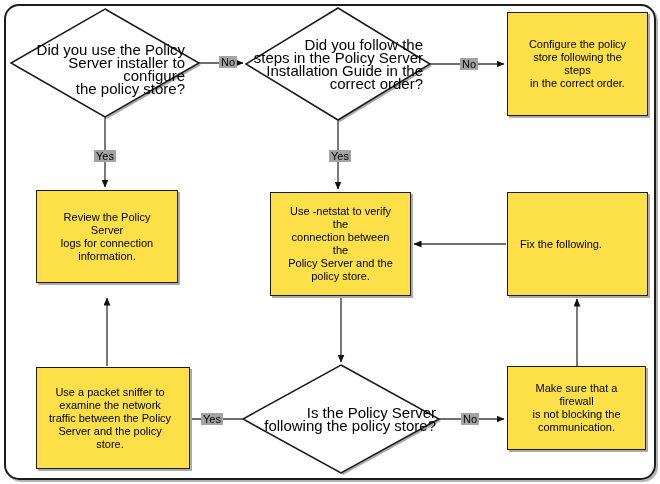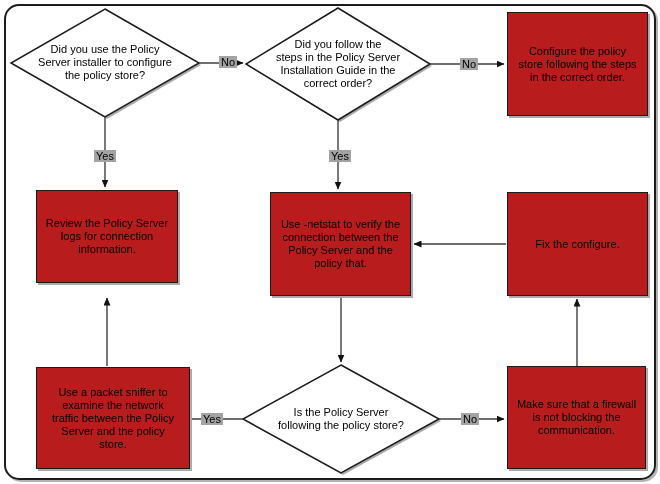--- a/index.html
+++ b/index.html
@@ -7,29 +7,29 @@
     position:relative;width:660px;height:484px;background:#ffffff;
     font-family:"Liberation Sans",sans-serif;color:#000;overflow:hidden;
   }
   .outer-border{
     position:absolute;left:4px;top:4px;width:648px;height:472px;
     border:2px solid #1c1c1c;border-radius:15px;
     box-shadow:2px 2px 0 #b3b3b3;
   }
   .wires{position:absolute;left:0;top:0;}
   .node{
-    position:absolute;background:#b91c1c;border:1.5px solid #1b1b1b;
+    position:absolute;background:#fde047;border:1.5px solid #1b1b1b;
     box-shadow:2px 2px 0 #ababab;
-    display:flex;align-items:center;justify-content:center;
+    display:flex;align-items:center;
     text-align:center;font-size:11px;line-height:13px;
-    padding:6px;box-sizing:border-box;
+    padding:12px;box-sizing:border-box;
   }
   .node span{white-space:pre-line;}
   .diamond-text{
-    position:absolute;text-align:center;font-size:11px;line-height:13px;
+    position:absolute;text-align:right;font-size:15px;line-height:13px;
     white-space:pre-line;
   }
   .edge-label{
     position:absolute;transform:translate(-50%,-50%);
     background:#a3a3a3;padding:0 2px;font-size:11px;line-height:12px;
   }
 </style>
 </head>
 <body>
 
@@ -85,33 +85,33 @@
   </div>
   <div class="node" style="left:36px;top:190px;width:142px;height:93px">
     <span>Review the Policy Server
 logs for connection
 information.</span>
   </div>
   <div class="node" style="left:270px;top:192px;width:141px;height:104px">
     <span>Use -netstat to verify the
 connection between the
 Policy Server and the
-policy that.</span>
+policy store.</span>
   </div>
   <div class="node" style="left:507px;top:192px;width:141px;height:104px">
-    <span>Fix the configure.</span>
+    <span>Fix the following.</span>
   </div>
   <div class="node" style="left:36px;top:367px;width:154px;height:102px">
     <span>Use a packet sniffer to
 examine the network
 traffic between the Policy
 Server and the policy
 store.</span>
   </div>
-  <div class="node" style="left:507px;top:366px;width:139px;height:103px">
+  <div class="node" style="left:507px;top:366px;width:139px;height:84px">
     <span>Make sure that a firewall
 is not blocking the
 communication.</span>
   </div>
 
   <div class="edge-label" style="left:228px;top:62px">No</div>
   <div class="edge-label" style="left:469px;top:64px">No</div>
   <div class="edge-label" style="left:105px;top:156px">Yes</div>
   <div class="edge-label" style="left:340px;top:156px">Yes</div>
   <div class="edge-label" style="left:212px;top:419px">Yes</div>

